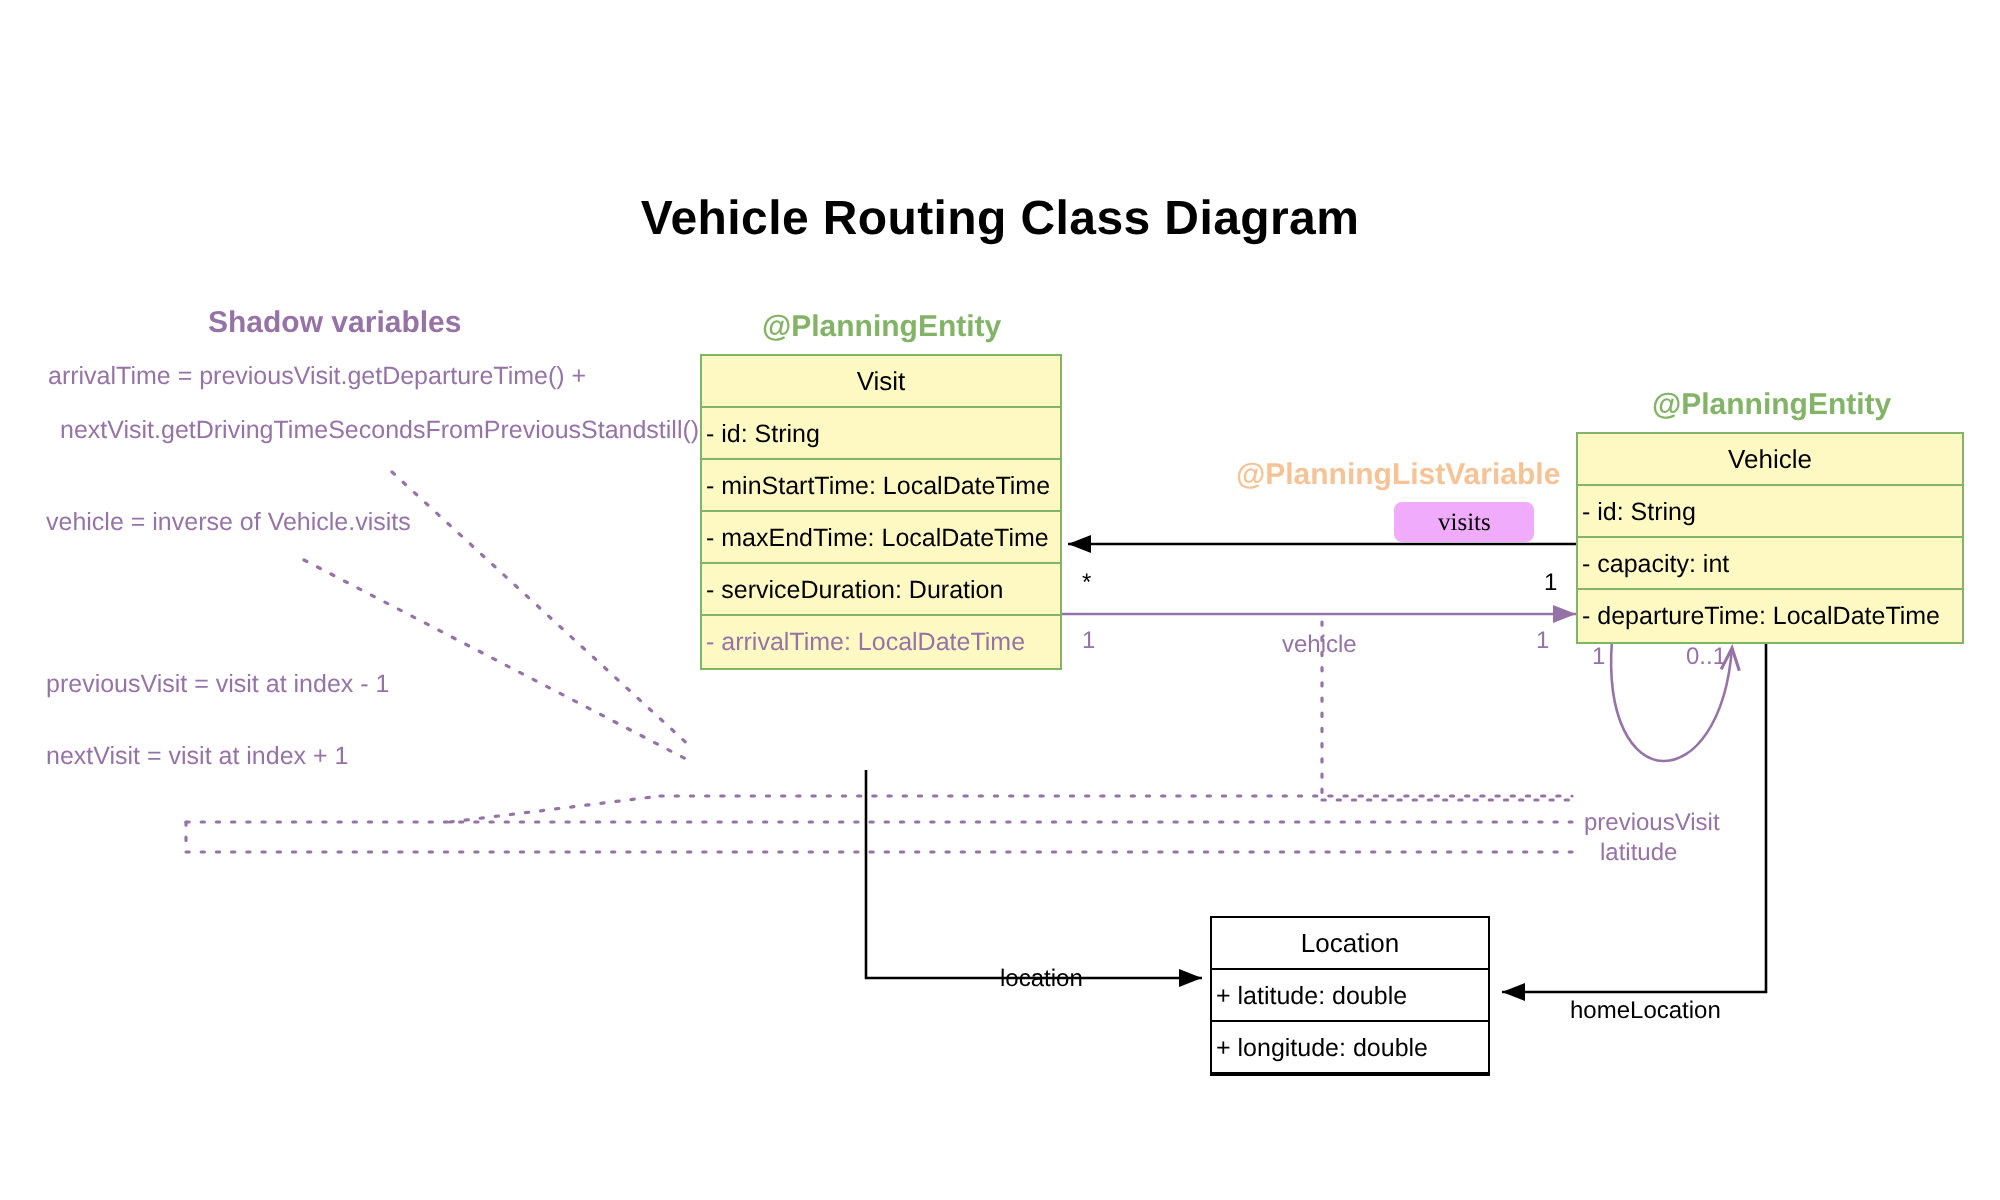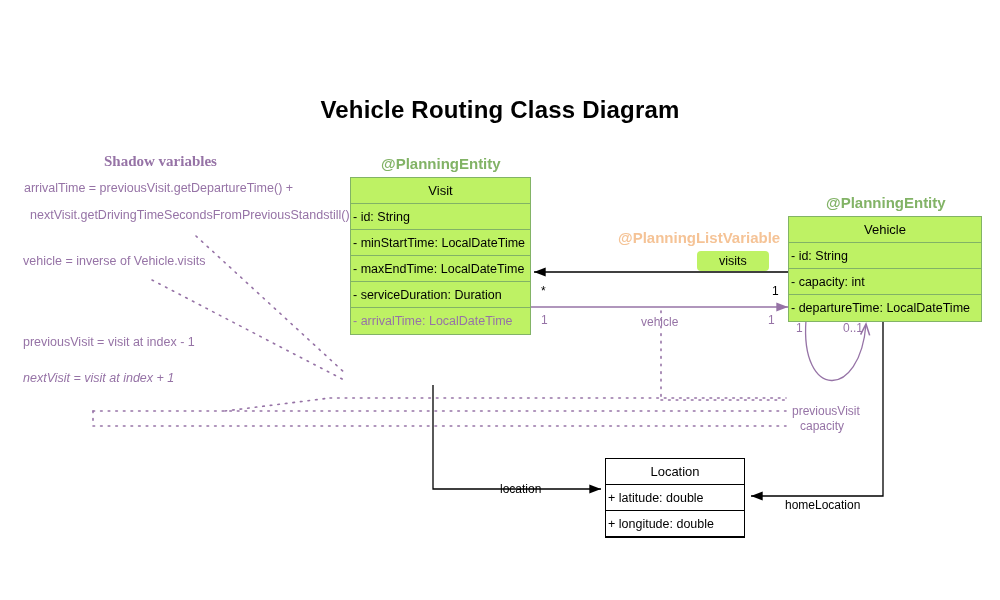--- a/index.html
+++ b/index.html
@@ -35,26 +35,26 @@
   }
 
   
   .stereotype {
     font-size: 15px;
     font-weight: bold;
     white-space: nowrap;
   }
   .stereotype.green { color: #82b366; }
   .stereotype.orange { color: #f5c396; }
-  .stereotype.purple { color: #9673a6; font-family: Liberation Serif, serif; }
+  .stereotype.purple { color: #9673a6; }
 
   
   .uml-class {
     border: 1px solid #82b366;
-    background: #bef264;
+    background: #fef9c3;
     box-sizing: border-box;
   }
   .uml-class.plain {
     border: 1px solid #000000;
     background: #ffffff;
   }
   .uml-row {
     box-sizing: border-box;
     border-bottom: 1px solid #82b366;
     font-size: 12.5px;
@@ -91,29 +91,30 @@
   .edge-label.purple { color: #9673a6; }
   .mult {
     font-size: 12px;
     white-space: nowrap;
     color: #000000;
   }
   .mult.purple { color: #9673a6; }
 
   
   #visits-badge {
-    background: #bef264;
+    background: #f0abfc;
     border-radius: 4px;
     font-size: 12.5px;
     line-height: 20px;
     height: 20px;
     padding: 0 22px;
     text-align: center;
     color: #000000;
     white-space: nowrap;
+    font-family: Liberation Serif, serif;
   }
 </style>
 </head>
 <body>
 
 <svg id="canvas" viewBox="0 0 1000 600" width="1000" height="600" xmlns="http://www.w3.org/2000/svg">
   <defs>
     <marker id="arrow-black" markerWidth="10" markerHeight="10" refX="9" refY="3.5" orient="auto" markerUnits="strokeWidth">
       <path d="M0,0 L9,3.5 L0,7 z" fill="#000000"></path>
     </marker>
@@ -165,21 +166,21 @@
 </svg>
 
 <div class="abs" id="diagram-title">Vehicle Routing Class Diagram</div>
 
 <div class="abs stereotype purple" style="left:104px; top:153px;">Shadow variables</div>
 
 <div class="abs note" style="left:24px; top:181px;">arrivalTime = previousVisit.getDepartureTime() +</div>
 <div class="abs note" style="left:30px; top:208px;">nextVisit.getDrivingTimeSecondsFromPreviousStandstill()</div>
 <div class="abs note" style="left:23px; top:254px;">vehicle = inverse of Vehicle.visits</div>
 <div class="abs note" style="left:23px; top:335px;">previousVisit = visit at index - 1</div>
-<div class="abs note" style="left:23px; top:371px;font-style:italic;">nextVisit = visit at index + 1</div>
+<div class="abs note" style="left:23px; top:371px;">nextVisit = visit at index + 1</div>
 
 <div class="abs stereotype green" style="left:381px; top:155px;">@PlanningEntity</div>
 
 <div class="abs uml-class" id="visit-class" style="left:350px; top:177px; width:181px;">
   <div class="uml-row title">Visit</div>
   <div class="uml-row">- id: String</div>
   <div class="uml-row">- minStartTime: LocalDateTime</div>
   <div class="uml-row">- maxEndTime: LocalDateTime</div>
   <div class="uml-row">- serviceDuration: Duration</div>
   <div class="uml-row shadow">- arrivalTime: LocalDateTime</div>
@@ -208,16 +209,16 @@
 <div class="abs mult" style="left:772px; top:284px;">1</div>
 
 <div class="abs edge-label purple" style="left:641px; top:315px;">vehicle</div>
 <div class="abs mult purple" style="left:541px; top:313px;">1</div>
 <div class="abs mult purple" style="left:768px; top:313px;">1</div>
 
 <div class="abs mult purple" style="left:796px; top:321px;">1</div>
 <div class="abs mult purple" style="left:843px; top:321px;">0..1</div>
 
 <div class="abs edge-label purple" style="left:792px; top:404px;">previousVisit</div>
-<div class="abs edge-label purple" style="left:800px; top:419px;">capacity</div>
+<div class="abs edge-label purple" style="left:800px; top:419px;">latitude</div>
 
 <div class="abs edge-label" style="left:500px; top:482px;">location</div>
 <div class="abs edge-label" style="left:785px; top:482px;margin-top:16px;">homeLocation</div>
 
 </body></html>

